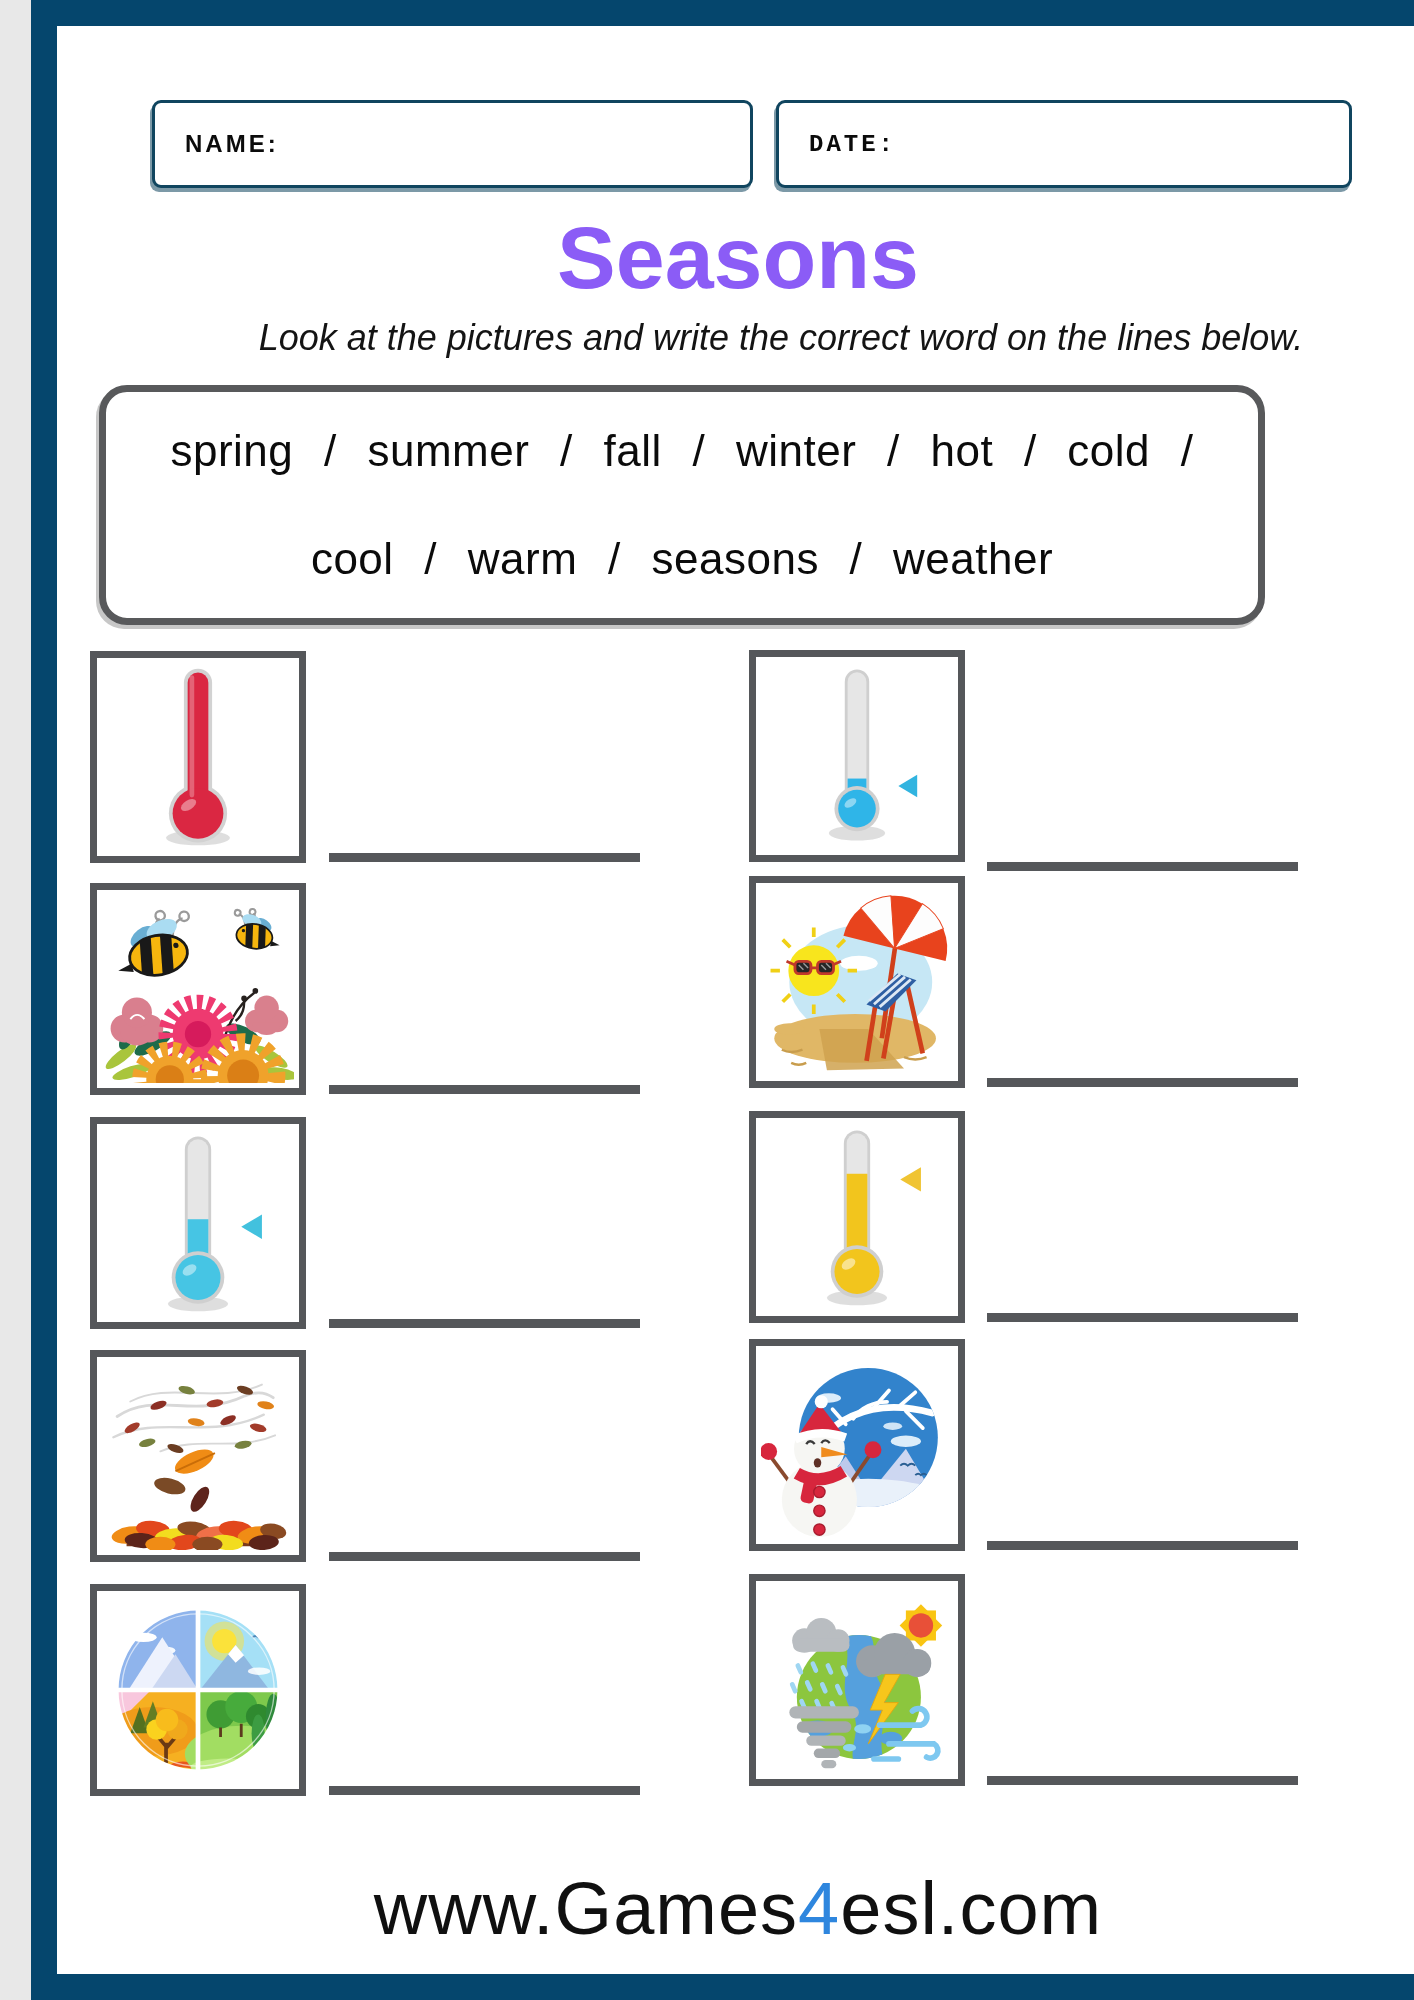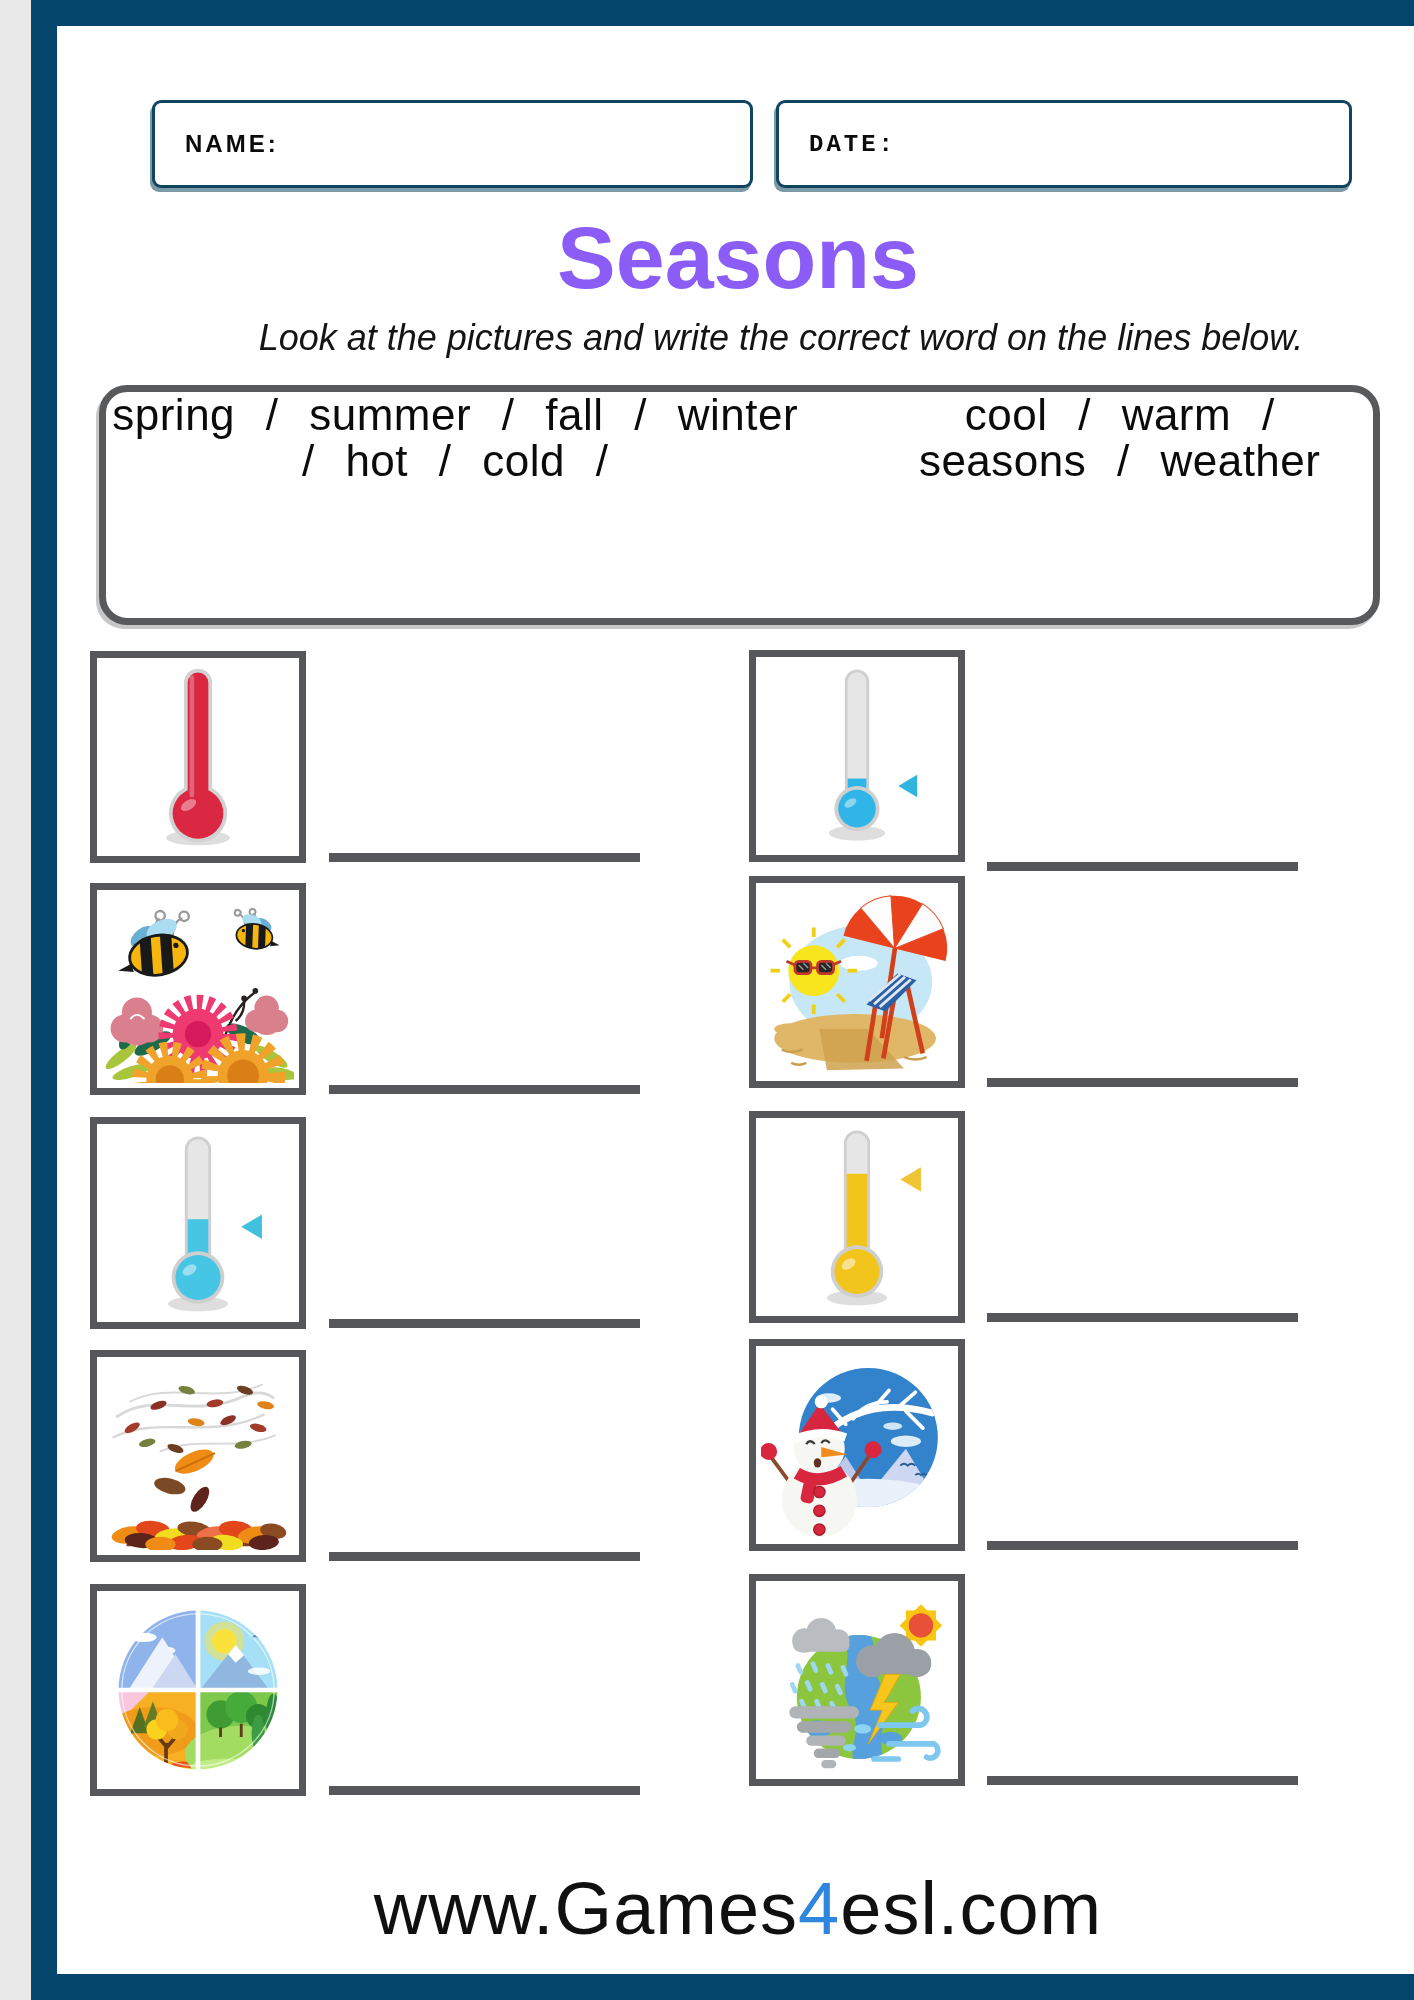--- a/index.html
+++ b/index.html
@@ -21,24 +21,24 @@
   }
   .title{
     position:absolute;left:0;top:214px;width:100%;margin:0;text-align:center;
     font-size:88px;line-height:1;font-weight:bold;color:#8b5cf6;
   }
   .instruction{
     position:absolute;left:0;top:316px;width:100%;margin:0;text-align:center;
     font-size:36px;line-height:44px;font-style:italic;color:#141414;padding-left:43px;
   }
   .wordbank{
-    position:absolute;left:68px;top:385px;width:1281px;height:240px;box-sizing:border-box;
+    position:absolute;left:68px;top:385px;width:1166px;height:240px;box-sizing:border-box;
     border:7px solid #58595B;border-radius:28px;background:#fff;
     box-shadow:-3px 4px 0 rgba(70,70,70,0.30);
-    display:flex;flex-direction:row;justify-content:center;gap:62px;
+    display:flex;flex-direction:column;justify-content:center;gap:62px;
   }
   .wb-line{
     text-align:center;font-size:44px;line-height:46px;color:#0b0b0b;
     word-spacing:18px;letter-spacing:0.5px;
   }
   .pic-box{
     position:absolute;width:216px;height:212px;box-sizing:border-box;
     background:#fff;border:7px solid #55575A;padding:5px;
   }
   .pic-box svg{width:100%;height:100%;display:block;}

